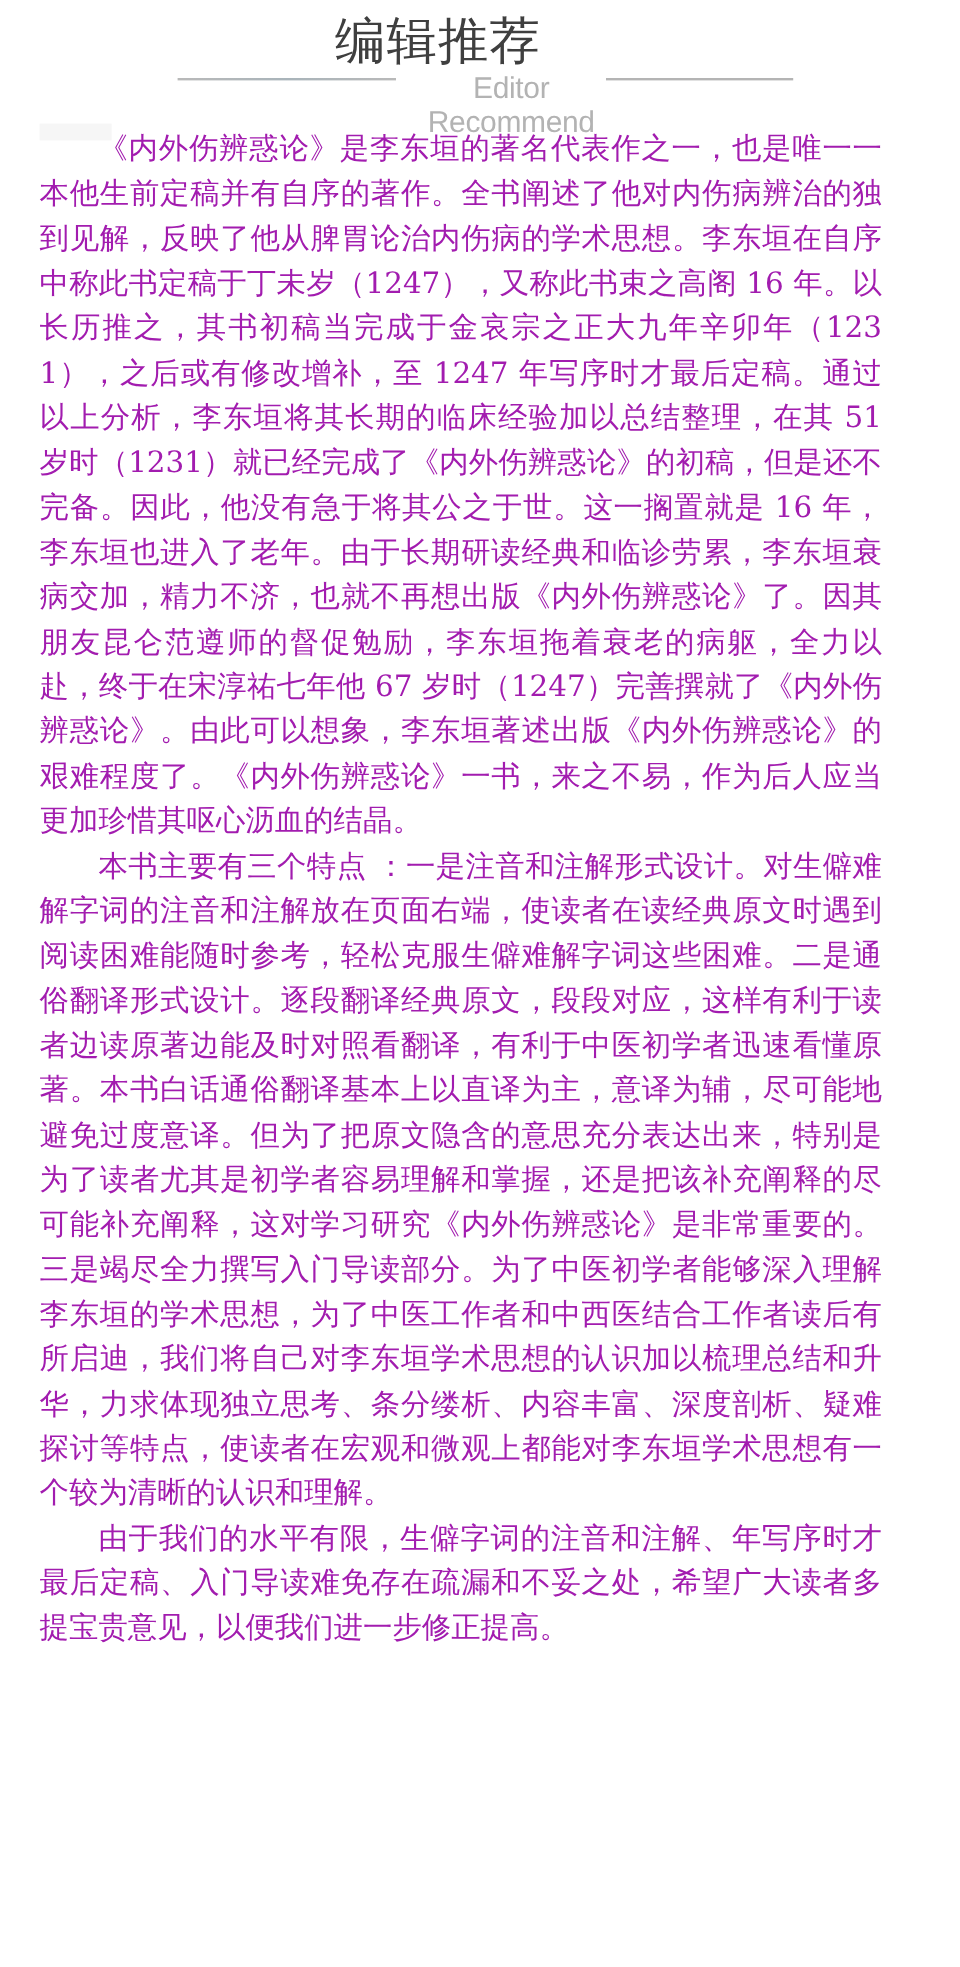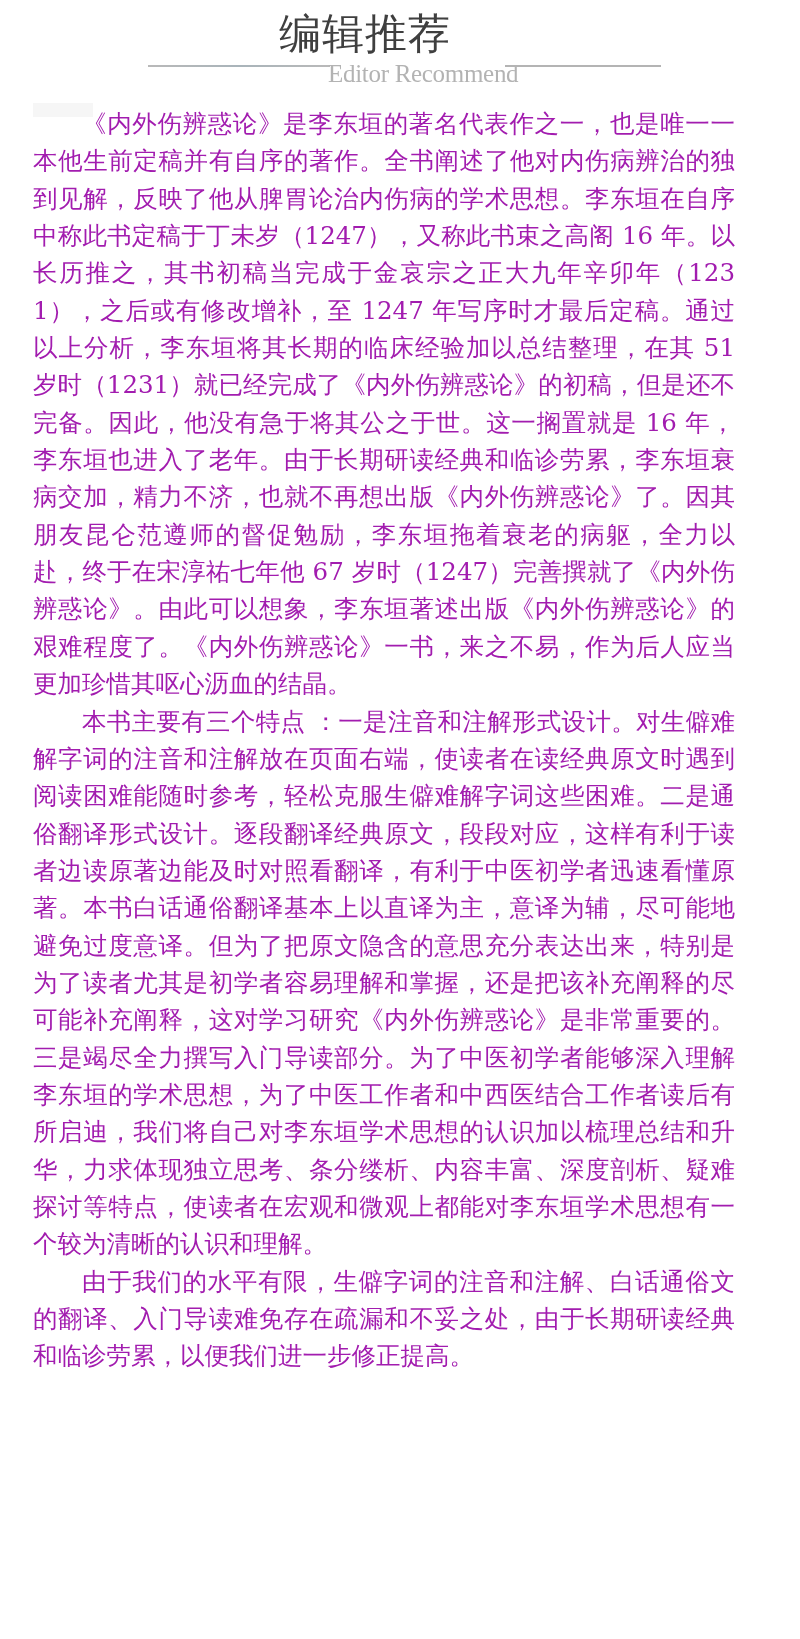--- a/index.html
+++ b/index.html
@@ -47,22 +47,22 @@
     top: 65px;
     width: 156px;
     height: 2px;
     background: #b4b4b4;
   }
   .title-en {
     position: absolute;
     left: 328px;
     top: 60px;
     width: 196px;
-    text-align: left;
-    font-family: Liberation Serif, serif;
+    text-align: center;
+    font-family: Liberation Sans, sans-serif;
     font-size: 25px;
     line-height: 28px;
     color: #b3b3b3;
     letter-spacing: -0.3px;
   }
   .top-shade {
     position: absolute;
     left: 33px;
     top: 103px;
     width: 60px;
@@ -95,14 +95,14 @@
   <div class="rule-left"></div>
   <div class="title-en">Editor Recommend</div>
   <div class="rule-right"></div>
 </div>
 
 <div class="top-shade"></div>
 
 <div class="content">
   <p>《内外伤辨惑论》是李东垣的著名代表作之一，也是唯一一本他生前定稿并有自序的著作。全书阐述了他对内伤病辨治的独到见解，反映了他从脾胃论治内伤病的学术思想。李东垣在自序中称此书定稿于丁未岁（1247），又称此书束之高阁 16 年。以长历推之，其书初稿当完成于金哀宗之正大九年辛卯年（1231），之后或有修改增补，至 1247 年写序时才最后定稿。通过以上分析，李东垣将其长期的临床经验加以总结整理，在其 51 岁时（1231）就已经完成了《内外伤辨惑论》的初稿，但是还不完备。因此，他没有急于将其公之于世。这一搁置就是 16 年，李东垣也进入了老年。由于长期研读经典和临诊劳累，李东垣衰病交加，精力不济，也就不再想出版《内外伤辨惑论》了。因其朋友昆仑范遵师的督促勉励，李东垣拖着衰老的病躯，全力以赴，终于在宋淳祐七年他 67 岁时（1247）完善撰就了《内外伤辨惑论》。由此可以想象，李东垣著述出版《内外伤辨惑论》的艰难程度了。《内外伤辨惑论》一书，来之不易，作为后人应当更加珍惜其呕心沥血的结晶。</p>
   <p>本书主要有三个特点 ：一是注音和注解形式设计。对生僻难解字词的注音和注解放在页面右端，使读者在读经典原文时遇到阅读困难能随时参考，轻松克服生僻难解字词这些困难。二是通俗翻译形式设计。逐段翻译经典原文，段段对应，这样有利于读者边读原著边能及时对照看翻译，有利于中医初学者迅速看懂原著。本书白话通俗翻译基本上以直译为主，意译为辅，尽可能地避免过度意译。但为了把原文隐含的意思充分表达出来，特别是为了读者尤其是初学者容易理解和掌握，还是把该补充阐释的尽可能补充阐释，这对学习研究《内外伤辨惑论》是非常重要的。三是竭尽全力撰写入门导读部分。为了中医初学者能够深入理解李东垣的学术思想，为了中医工作者和中西医结合工作者读后有所启迪，我们将自己对李东垣学术思想的认识加以梳理总结和升华，力求体现独立思考、条分缕析、内容丰富、深度剖析、疑难探讨等特点，使读者在宏观和微观上都能对李东垣学术思想有一个较为清晰的认识和理解。</p>
-  <p>由于我们的水平有限，生僻字词的注音和注解、白话通俗文的翻译、入门导读难免存在疏漏和不妥之处，由于长期研读经典和临诊劳累，以便我们进一步修正提高。</p>
+  <p>由于我们的水平有限，生僻字词的注音和注解、年写序时才最后定稿、入门导读难免存在疏漏和不妥之处，希望广大读者多提宝贵意见，以便我们进一步修正提高。</p>
 </div>
 
 </body></html>

